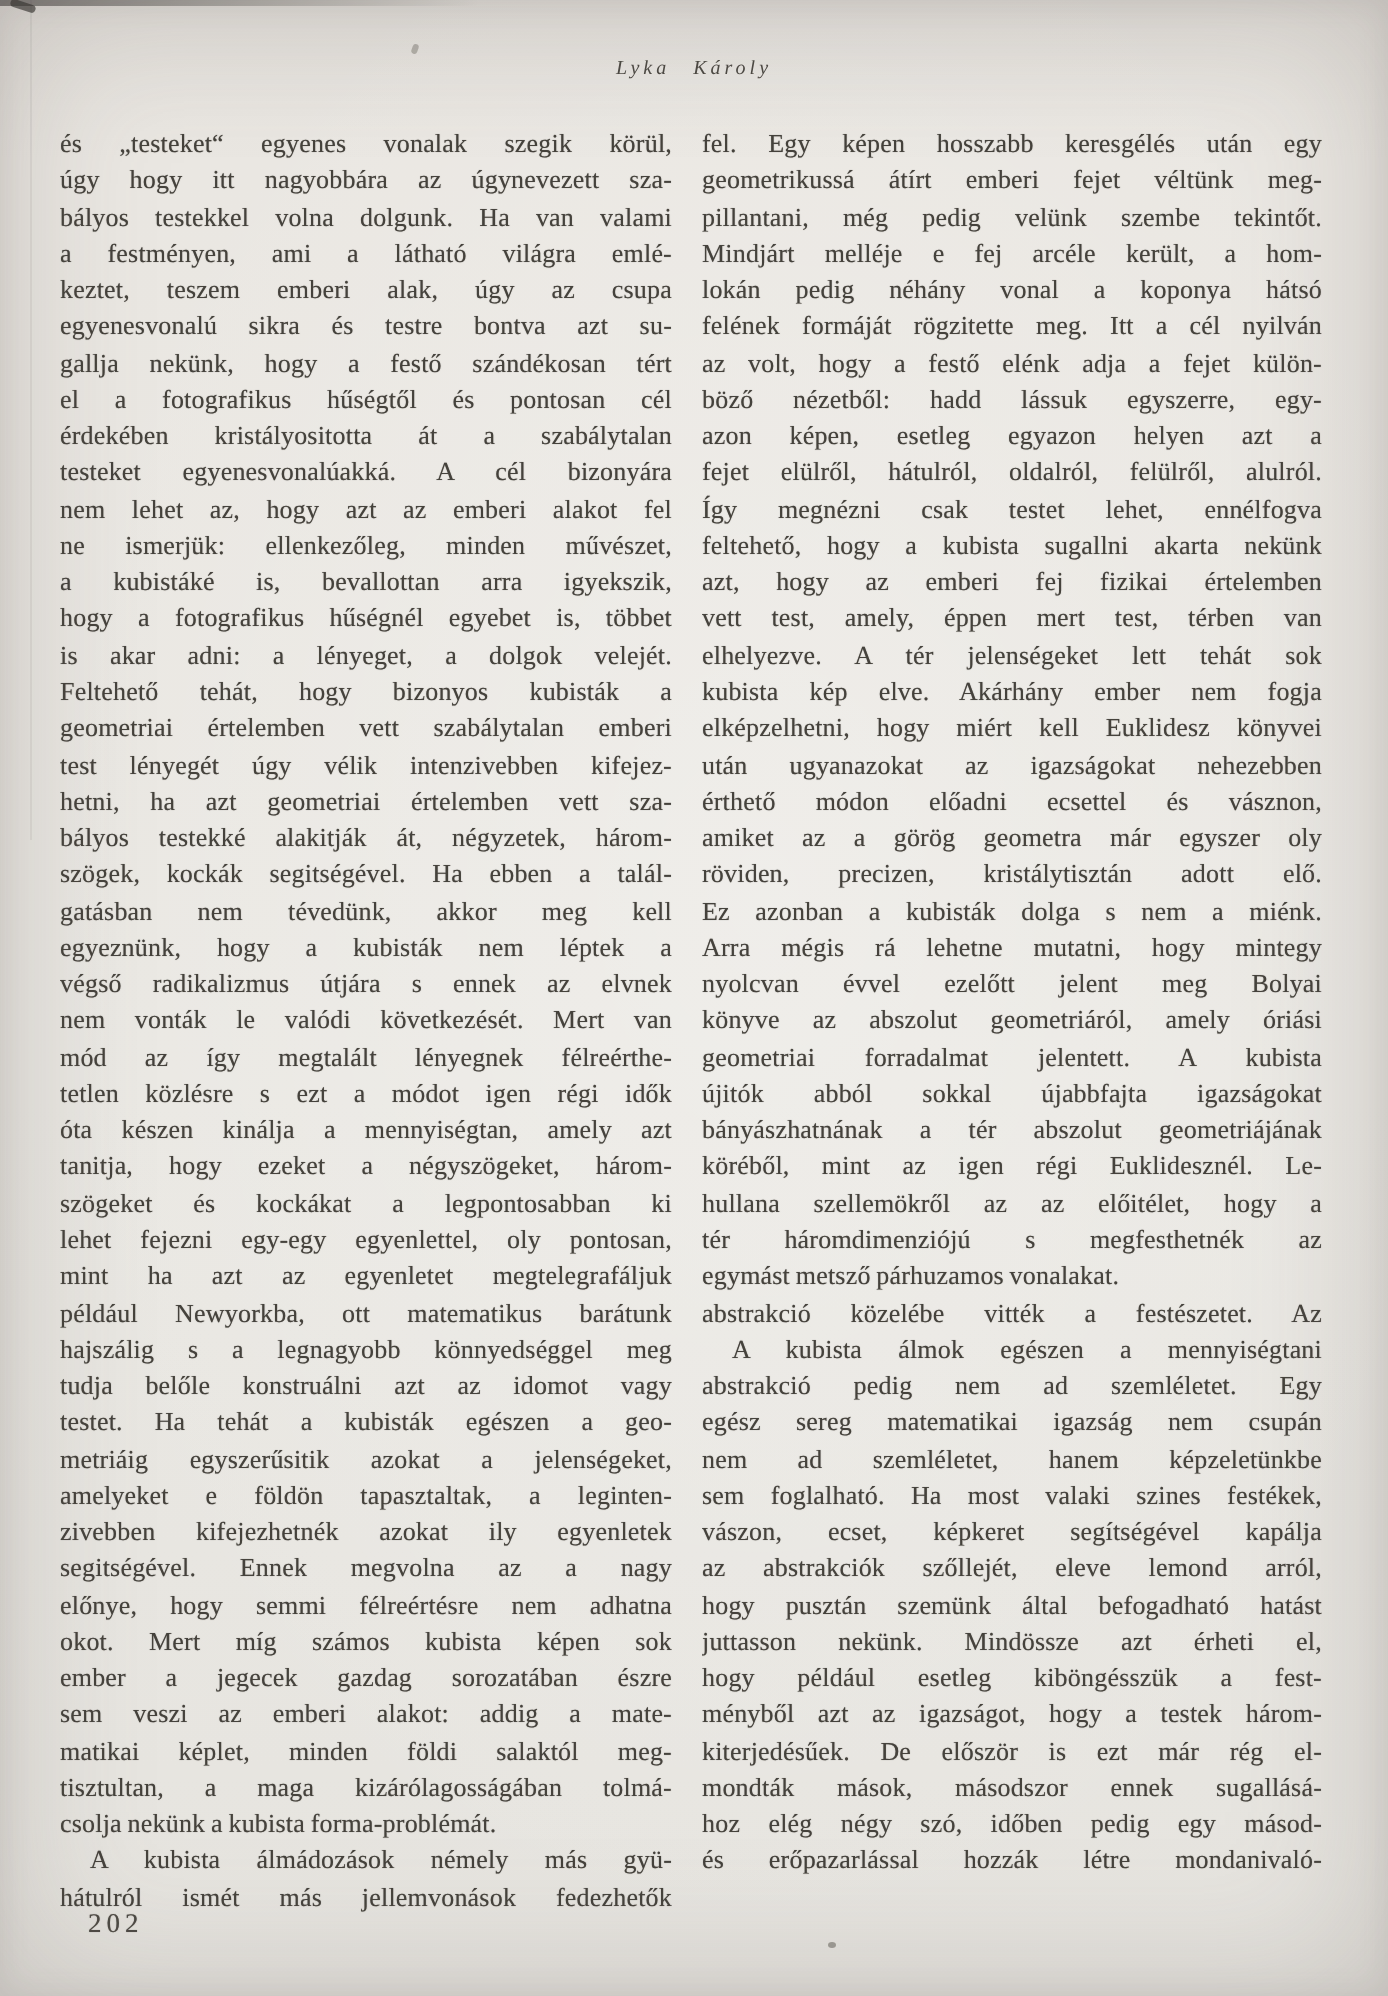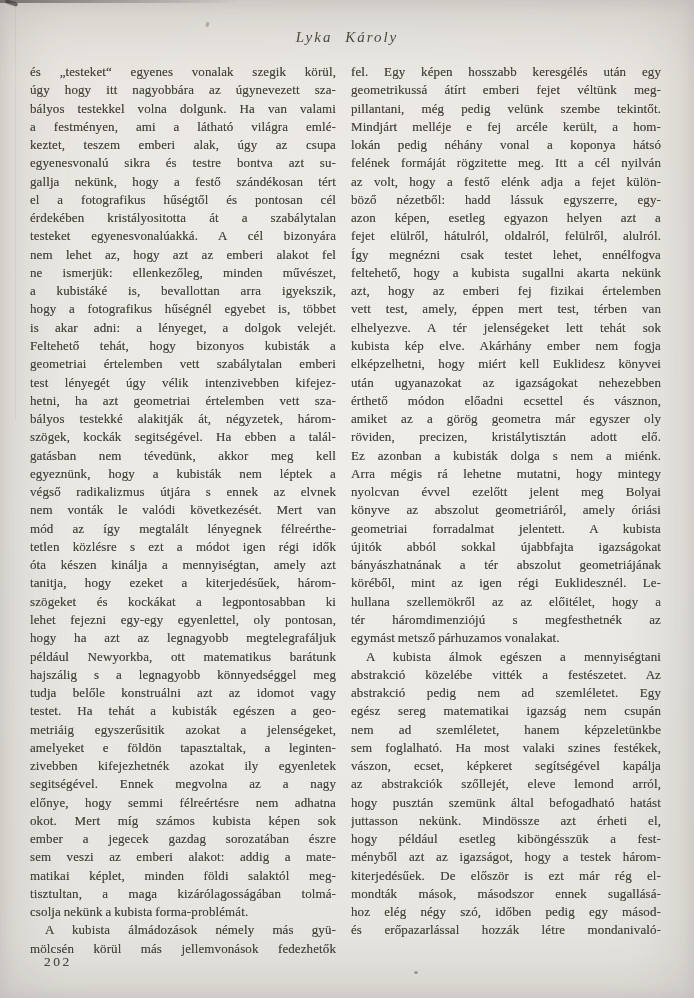--- a/index.html
+++ b/index.html
@@ -41,21 +41,21 @@
     background: rgba(80,76,70,0.35); border-radius: 2px; transform: rotate(20deg);
   }
   .speck-b {
     position: absolute; left: 414px; top: 971px; width: 4px; height: 3px;
     background: rgba(70,66,60,0.45); border-radius: 50%;
   }
   .running-header {
     position: absolute; left: 0; right: 0; top: 29px;
     text-align: center;
     font-style: italic;
-    font-size: 15px;
+    font-size: 10px;
     letter-spacing: 2px;
     word-spacing: 7px;
     color: #4c4943;
   }
   .col {
     position: absolute; top: 63px;
     font-size: 13px;
     letter-spacing: 0.1px;
   }
   .col-left  { left: 30px;  width: 306px; }
@@ -114,41 +114,41 @@
       <div class="line">hetni, ha azt geometriai értelemben vett sza-</div>
       <div class="line">bályos testekké alakitják át, négyzetek, három-</div>
       <div class="line">szögek, kockák segitségével. Ha ebben a talál-</div>
       <div class="line">gatásban nem tévedünk, akkor meg kell</div>
       <div class="line">egyeznünk, hogy a kubisták nem léptek a</div>
       <div class="line">végső radikalizmus útjára s ennek az elvnek</div>
       <div class="line">nem vonták le valódi következését. Mert van</div>
       <div class="line">mód az így megtalált lényegnek félreérthe-</div>
       <div class="line">tetlen közlésre s ezt a módot igen régi idők</div>
       <div class="line">óta készen kinálja a mennyiségtan, amely azt</div>
-      <div class="line">tanitja, hogy ezeket a kiterjedésűek, három-</div>
+      <div class="line">tanitja, hogy ezeket a négyszögeket, három-</div>
       <div class="line">szögeket és kockákat a legpontosabban ki</div>
       <div class="line">lehet fejezni egy-egy egyenlettel, oly pontosan,</div>
-      <div class="line">hogy ha azt az legnagyobb megtelegrafáljuk</div>
+      <div class="line">mint ha azt az egyenletet megtelegrafáljuk</div>
       <div class="line">például Newyorkba, ott matematikus barátunk</div>
       <div class="line">hajszálig s a legnagyobb könnyedséggel meg</div>
       <div class="line">tudja belőle konstruálni azt az idomot vagy</div>
       <div class="line">testet. Ha tehát a kubisták egészen a geo-</div>
       <div class="line">metriáig egyszerűsitik azokat a jelenségeket,</div>
       <div class="line">amelyeket e földön tapasztaltak, a leginten-</div>
       <div class="line">zivebben kifejezhetnék azokat ily egyenletek</div>
       <div class="line">segitségével. Ennek megvolna az a nagy</div>
       <div class="line">előnye, hogy semmi félreértésre nem adhatna</div>
       <div class="line">okot. Mert míg számos kubista képen sok</div>
       <div class="line">ember a jegecek gazdag sorozatában észre</div>
       <div class="line">sem veszi az emberi alakot: addig a mate-</div>
       <div class="line">matikai képlet, minden földi salaktól meg-</div>
       <div class="line">tisztultan, a maga kizárólagosságában tolmá-</div>
       <div class="line end">csolja nekünk a kubista forma-problémát.</div>
       <div class="line indent">A kubista álmádozások némely más gyü-</div>
-      <div class="line">mölcsén körül más jellemvonások fedezhetők</div>
+      <div class="line">hátulról ismét más jellemvonások fedezhetők</div>
     </div>
 
   <div class="col col-right">
       <div class="line">fel. Egy képen hosszabb keresgélés után egy</div>
       <div class="line">geometrikussá átírt emberi fejet véltünk meg-</div>
       <div class="line">pillantani, még pedig velünk szembe tekintőt.</div>
       <div class="line">Mindjárt melléje e fej arcéle került, a hom-</div>
       <div class="line">lokán pedig néhány vonal a koponya hátsó</div>
       <div class="line">felének formáját rögzitette meg. Itt a cél nyilván</div>
       <div class="line">az volt, hogy a festő elénk adja a fejet külön-</div>
@@ -170,22 +170,22 @@
       <div class="line">Arra mégis rá lehetne mutatni, hogy mintegy</div>
       <div class="line">nyolcvan évvel ezelőtt jelent meg Bolyai</div>
       <div class="line">könyve az abszolut geometriáról, amely óriási</div>
       <div class="line">geometriai forradalmat jelentett. A kubista</div>
       <div class="line">újitók abból sokkal újabbfajta igazságokat</div>
       <div class="line">bányászhatnának a tér abszolut geometriájának</div>
       <div class="line">köréből, mint az igen régi Euklidesznél. Le-</div>
       <div class="line">hullana szellemökről az az előitélet, hogy a</div>
       <div class="line">tér háromdimenziójú s megfesthetnék az</div>
       <div class="line end">egymást metsző párhuzamos vonalakat.</div>
+      <div class="line">abstrakció közelébe vitték a festészetet. Az</div>
       <div class="line indent">A kubista álmok egészen a mennyiségtani</div>
-      <div class="line">abstrakció közelébe vitték a festészetet. Az</div>
       <div class="line">abstrakció pedig nem ad szemléletet. Egy</div>
       <div class="line">egész sereg matematikai igazság nem csupán</div>
       <div class="line">nem ad szemléletet, hanem képzeletünkbe</div>
       <div class="line">sem foglalható. Ha most valaki szines festékek,</div>
       <div class="line">vászon, ecset, képkeret segítségével kapálja</div>
       <div class="line">az abstrakciók szőllejét, eleve lemond arról,</div>
       <div class="line">hogy pusztán szemünk által befogadható hatást</div>
       <div class="line">juttasson nekünk. Mindössze azt érheti el,</div>
       <div class="line">hogy például esetleg kiböngésszük a fest-</div>
       <div class="line">ményből azt az igazságot, hogy a testek három-</div>

